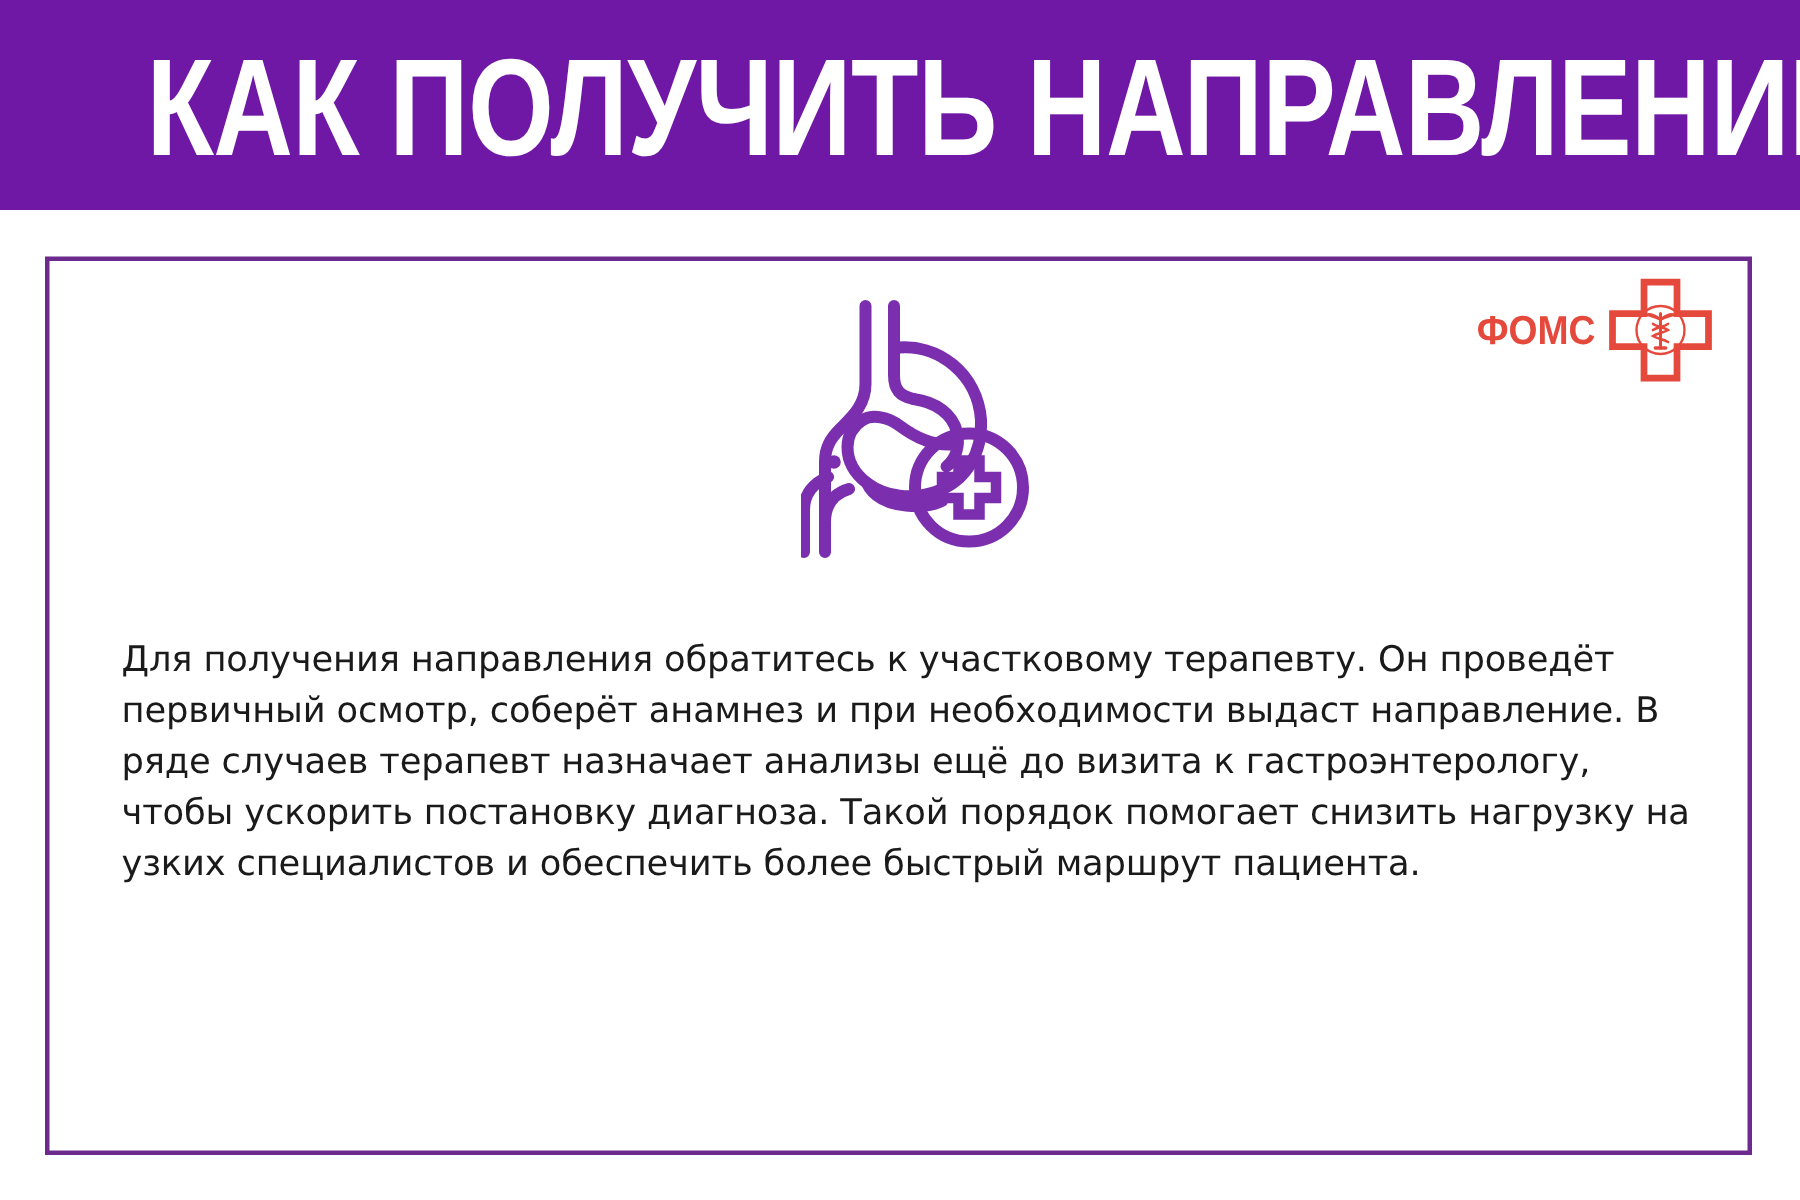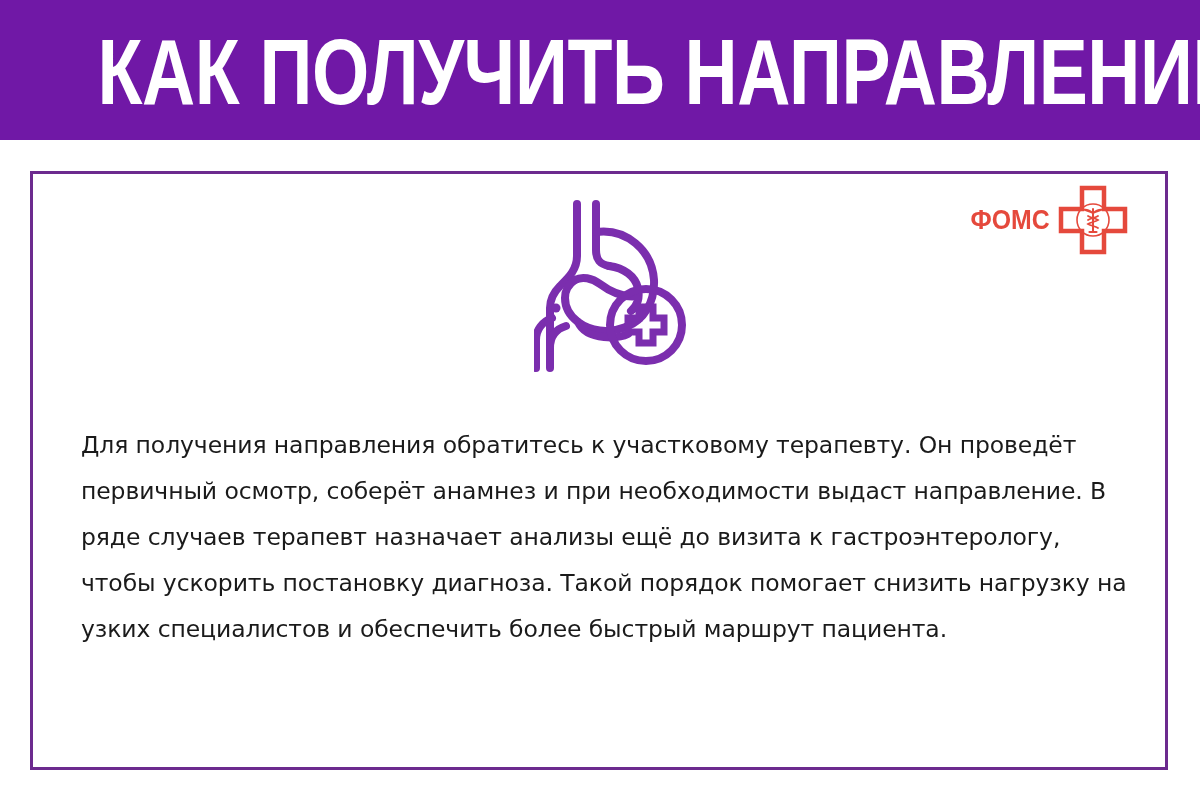--- a/index.html
+++ b/index.html
@@ -51,21 +51,21 @@
     width: 1138px;
     height: 599px;
     border: 3px solid #6C2A8E;
     box-sizing: border-box;
     background: #ffffff;
   }
 
   
   .foms-logo {
     position: absolute;
-    right: 36px;
+    right: 22px;
     top: 10px;
     display: flex;
     align-items: center;
     gap: 4px;
   }
   .foms-wordmark {
     color: #E5493C;
     font-family: "Liberation Sans Narrow", "Liberation Sans", sans-serif;
     font-weight: 700;
     font-size: 27px;
@@ -100,21 +100,21 @@
     position: absolute;
     left: 48px;
     top: 248px;
     width: 1046px;
   }
   .paragraph {
     margin: 0;
     color: #1A1A1A;
     font-family: "DejaVu Sans", sans-serif;
     font-size: 23.5px;
-    line-height: 46px;
+    line-height: 34px;
     text-align: justify;
     text-justify: inter-word;
     letter-spacing: -0.1px;
   }
   .paragraph.first {
     text-align: left;
   }
   .paragraph.second {
     margin-top: 46px;
   }

